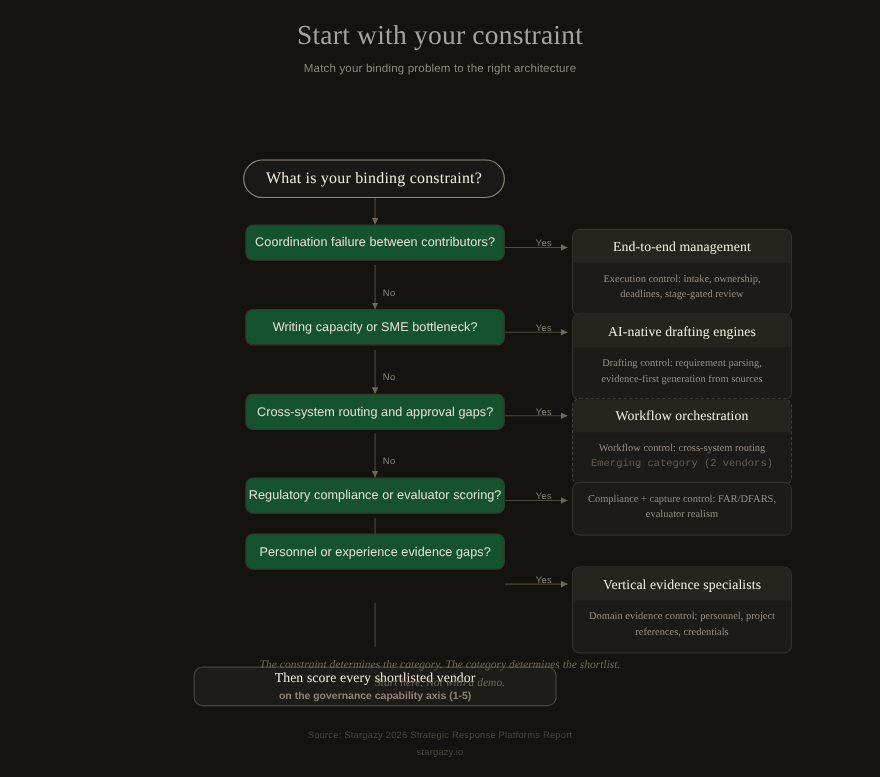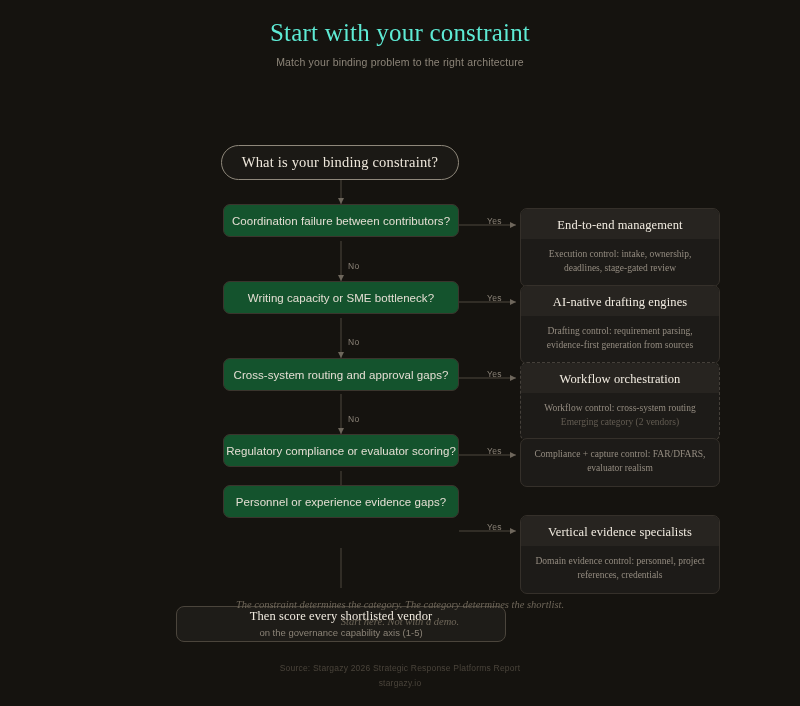--- a/index.html
+++ b/index.html
@@ -16,21 +16,21 @@
   }
 
   
   .header {
     text-align: center;
     padding-top: 18px;
   }
   .title {
     font-family: "Liberation Serif", serif;
     font-size: 25px;
-    color: #5eead4;
+    color: #a3a3a3;
     letter-spacing: 0.2px;
     line-height: 1.2;
     margin: 0;
     font-weight: 400;
   }
   .subtitle {
     font-family: "Liberation Sans", sans-serif;
     font-size: 10.5px;
     color: #8d8579;
     margin: 8px 0 0 0;
@@ -128,21 +128,21 @@
     text-align: center;
   }
   .card-body .desc {
     font-family: Liberation Serif, serif;
     font-size: 9.5px;
     color: #948c80;
     line-height: 1.5;
     display: block;
   }
   .card-body .note {
-    font-family: Liberation Serif, serif;
+    font-family: Liberation Mono, monospace;
     font-size: 9.5px;
     color: #635c52;
     line-height: 1.5;
     display: block;
   }
 
   
   .edge-label {
     position: absolute;
     font-family: "Liberation Sans", sans-serif;
@@ -173,20 +173,21 @@
     color: #f0eadf;
     letter-spacing: 0.1px;
     line-height: 1.25;
   }
   .final-node .fn-sub {
     font-family: "Liberation Sans", sans-serif;
     font-size: 9.5px;
     color: #8b8377;
     margin-top: 2px;
     line-height: 1.25;
+    font-weight: bold;
   }
 
   
   .footer {
     position: absolute;
     left: 0;
     top: 596px;
     width: 800px;
     text-align: center;
   }

